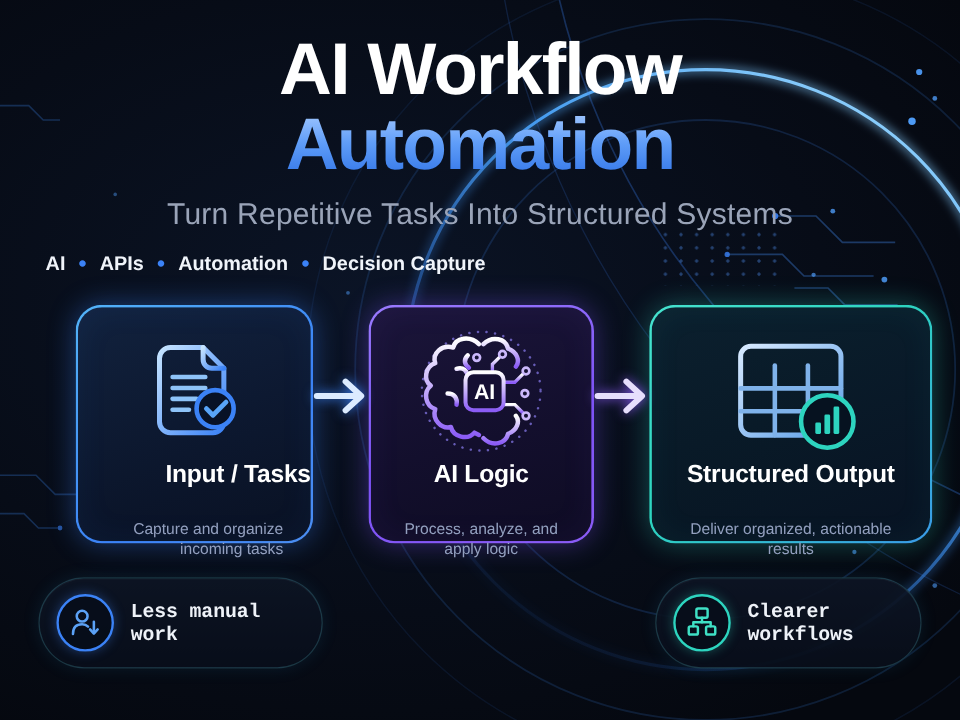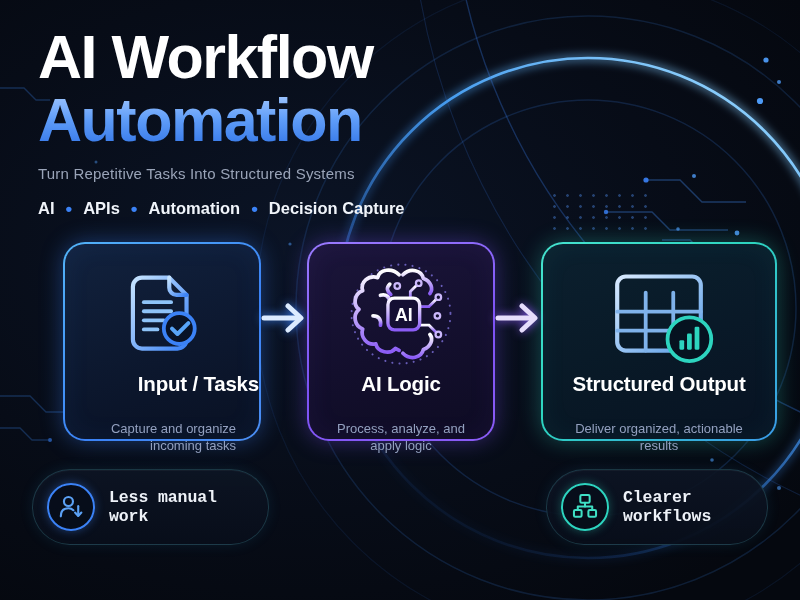--- a/index.html
+++ b/index.html
@@ -13,31 +13,31 @@
   }
   
   .deco { position: absolute; inset: 0; z-index: 0; pointer-events: none; }
   .dot-grid {
     position: absolute; left: 548px; top: 190px; width: 100px; height: 48px;
     background-image: radial-gradient(circle, rgba(72,130,220,0.55) 1.1px, transparent 1.6px);
     background-size: 13px 11px; opacity: .8;
   }
   
   .content { position: relative; z-index: 2; }
-  .header { padding: 27px 38px 0 38px; }
+  .header { padding: 27px 38px 0 38px; text-align: center; }
   .title-line1 {
     font-size: 61px; font-weight: 800; color: #ffffff; letter-spacing: -1.5px; line-height: 1.0;
   }
   .title-line2 {
     font-size: 61px; font-weight: 800; letter-spacing: -1.5px; line-height: 1.0; margin-top: 2px;
     background: linear-gradient(180deg, #a9ccff 0%, #5f9df8 48%, #2f72e6 100%);
     -webkit-background-clip: text; background-clip: text;
     color: transparent;
   }
-  .subtitle { margin-top: 14px; font-size: 15px; font-weight: 500; color: #9aa4b8; letter-spacing: .2px; }
+  .subtitle { margin-top: 14px; font-size: 25px; font-weight: 500; color: #9aa4b8; letter-spacing: .2px; }
   .tag-row { margin-top: 17px; display: flex; align-items: center; font-size: 16.5px; font-weight: 700; color: #f0f4fa; }
   .tag-dot { color: #3b82f6; font-size: 19px; margin: 0 11px; line-height: 1; }
   
   .cards-row { display: flex; align-items: stretch; margin-top: 24px; padding: 0 60px 0 63px; }
   .card {
     height: 199px; border-radius: 22px; border: 2px solid transparent;
     text-align: center; padding-top: 12px; flex: 0 0 auto;
   }
   .card-blue {
     width: 198px;

